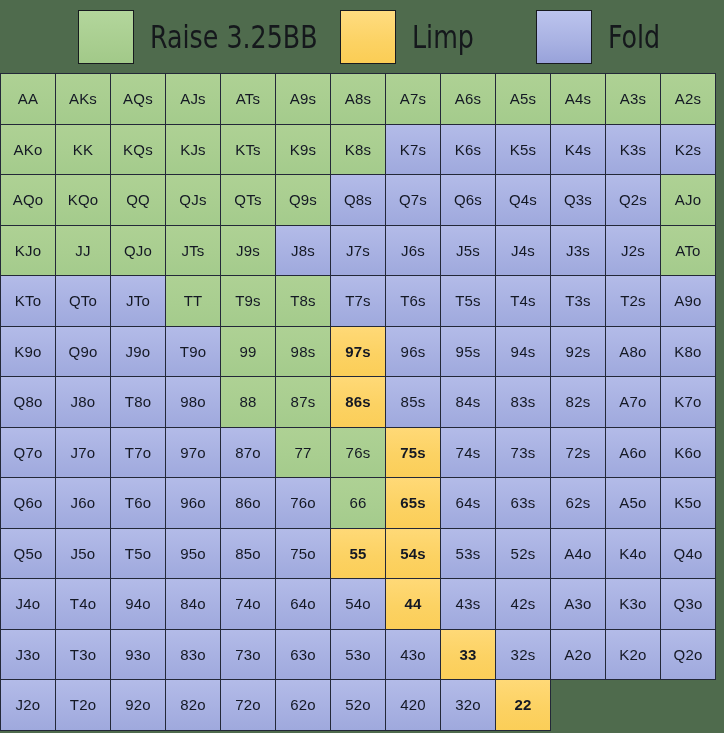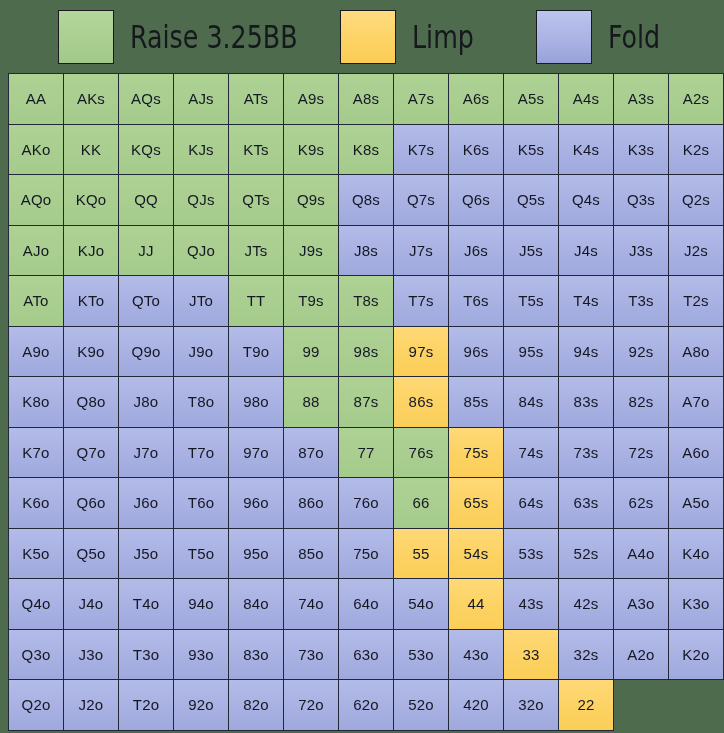--- a/index.html
+++ b/index.html
@@ -38,27 +38,27 @@
     font-size: 32px;
     color: #15181c;
     font-family: "DejaVu Sans Condensed", "Liberation Sans", sans-serif;
     white-space: nowrap;
     line-height: 1;
     transform: scaleX(0.88);
     transform-origin: left center;
   }
 
   
-  .legend-entry.e0 { left: 58px; }
+  .legend-entry.e0 { left: 78px; }
   .legend-entry.e1 { left: 340px; }
   .legend-entry.e2 { left: 524px; padding-left: 12px; }
 
   
   #grid-wrap {
-    padding: 0 4px 4px 8px;
+    padding: 0 4px 4px 0;
     box-sizing: border-box;
   }
   #grid {
     display: grid;
     grid-template-columns: repeat(13, 1fr);
     grid-template-rows: repeat(13, 50.5px);
     width: 716px;
     border-top: 1px solid #232838;
     border-left: 1px solid #232838;
     box-sizing: border-box;
@@ -73,20 +73,21 @@
     font-size: 15px;
     color: #141824;
     letter-spacing: .2px;
     position: relative;
   }
   .cell.raise {
     background: linear-gradient(180deg, #aed194 0%, #a9ce90 55%, #a4cb8c 100%);
   }
   .cell.limp {
     background: linear-gradient(180deg, #ffd977 0%, #fcd263 55%, #fbce58 100%);
+    font-weight: bold;
   }
   .cell.fold {
     background: linear-gradient(180deg, #b3bbe8 0%, #a8b1e2 55%, #9fa9dd 100%);
   }
 </style>
 </head>
 <body>
 
 <div id="legend">
   <div class="legend-entry e0">
@@ -133,21 +134,20 @@
       <div class="cell fold">K2s</div>
       <div class="cell raise">AQo</div>
       <div class="cell raise">KQo</div>
       <div class="cell raise">QQ</div>
       <div class="cell raise">QJs</div>
       <div class="cell raise">QTs</div>
       <div class="cell raise">Q9s</div>
       <div class="cell fold">Q8s</div>
       <div class="cell fold">Q7s</div>
       <div class="cell fold">Q6s</div>
-      <div class="cell fold">Q5s</div>
       <div class="cell fold">Q4s</div>
       <div class="cell fold">Q3s</div>
       <div class="cell fold">Q2s</div>
       <div class="cell raise">AJo</div>
       <div class="cell raise">KJo</div>
       <div class="cell raise">JJ</div>
       <div class="cell raise">QJo</div>
       <div class="cell raise">JTs</div>
       <div class="cell raise">J9s</div>
       <div class="cell fold">J8s</div>

